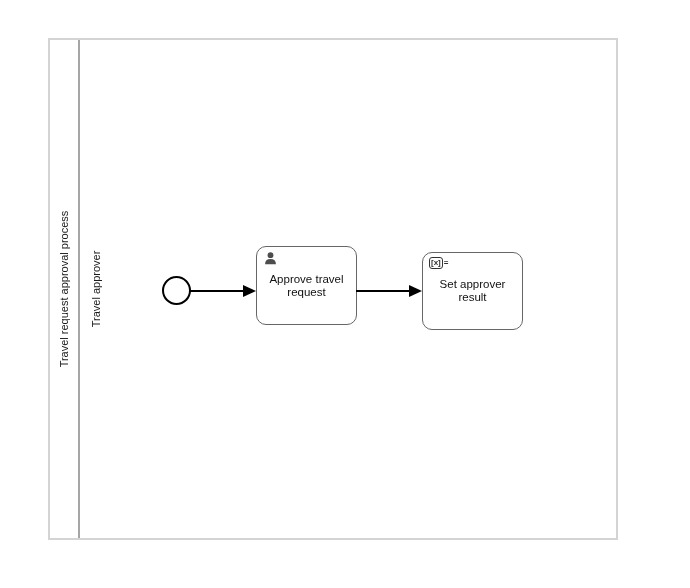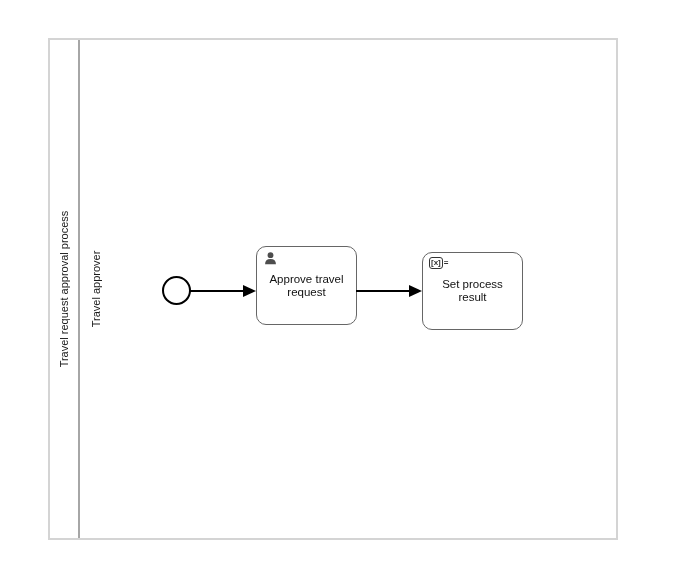--- a/index.html
+++ b/index.html
@@ -146,18 +146,18 @@
       </div>
 
       <div class="flow-line flow2"></div>
       <div class="flow-arrowhead flow2"></div>
 
       <div class="task task-set-result">
         <span class="task-marker expression-icon">
           <span class="marker-box">[x]</span>
           <span class="marker-suffix">=</span>
         </span>
-        <span class="task-label">Set process result</span>
+        <span class="task-label">Set approver result</span>
       </div>
 
     </div>
   </div>
 </div>
 
 </body></html>

